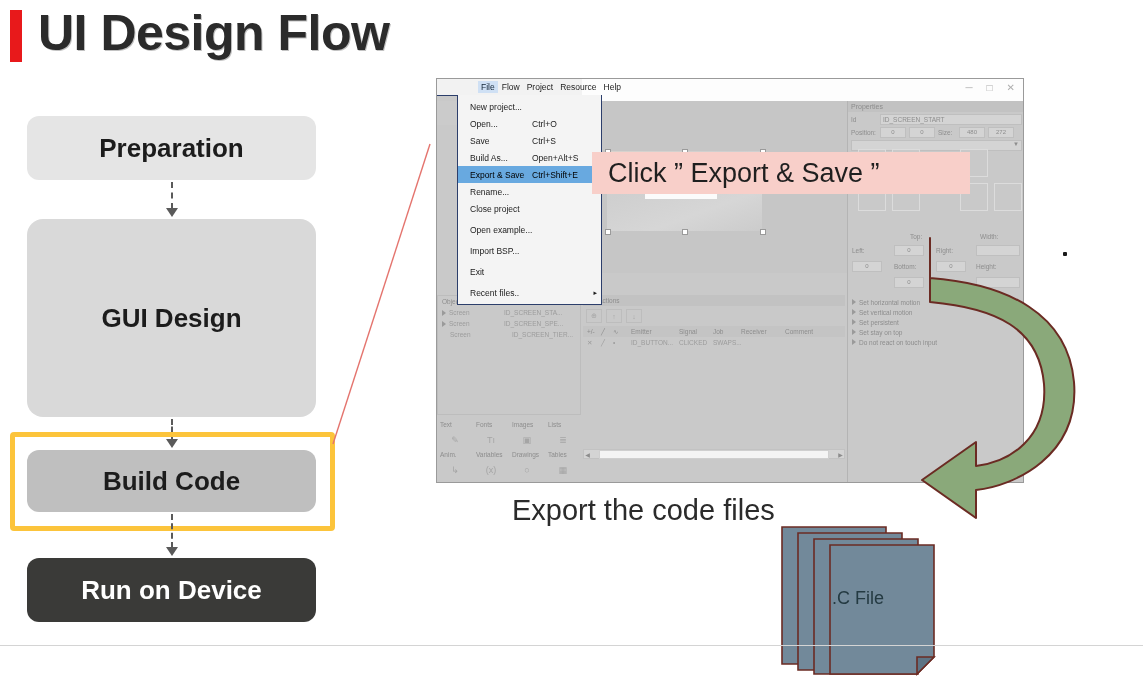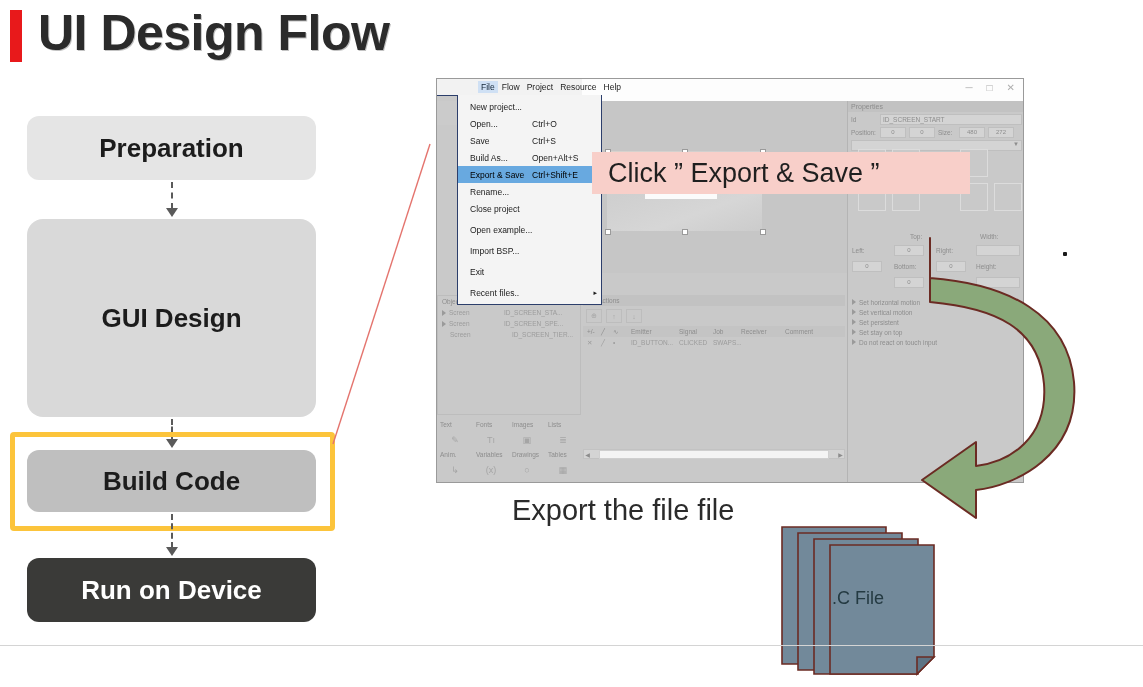--- a/index.html
+++ b/index.html
@@ -535,21 +535,21 @@
   <svg class="green-arrow" viewBox="0 0 190 295">
     <path d="M14 8 L14 48 C14 48 132 56 150 148 C166 236 96 262 62 266
              L62 290 L6 252 L62 214 L62 238
              C96 232 138 216 124 150 C108 76 14 74 14 74 Z" fill="none" stroke="none"></path>
     <path d="M12 6 L12 46 C90 52 150 82 156 150 C162 224 96 254 58 258
              L58 286 L4 248 L58 210 L58 234
              C92 230 130 206 126 152 C121 96 78 76 12 70 Z" fill="#8aa97a" stroke="#6b2b23" stroke-width="2" stroke-linejoin="round"></path>
   </svg>
   <div class="dot-mark"></div>
 
-  <div class="caption">Export the file file</div>
+  <div class="caption">Export the code files</div>
 
   <svg class="file-stack" viewBox="0 0 170 155">
     <g stroke="#6b2b23" stroke-width="1.6">
       <path d="M4 6 H108 V143 H4 Z" fill="#72899a"></path>
       <path d="M20 12 H124 V149 H20 Z" fill="#72899a"></path>
       <path d="M36 18 H140 V153 H36 Z" fill="#72899a"></path>
       <path d="M52 24 H156 V136 L139 153 H52 Z" fill="#72899a"></path>
       <path d="M156 136 L139 136 L139 153 Z" fill="#5d7485"></path>
     </g>
   </svg>

